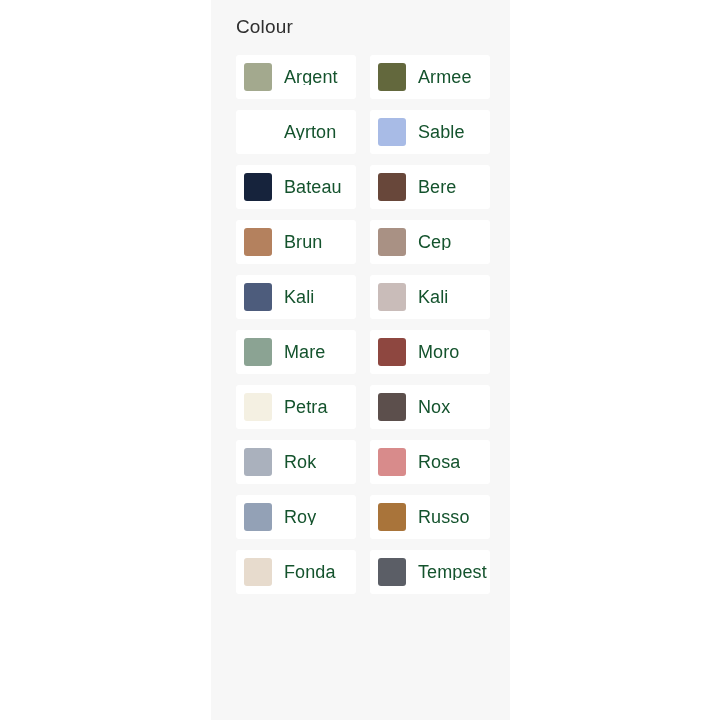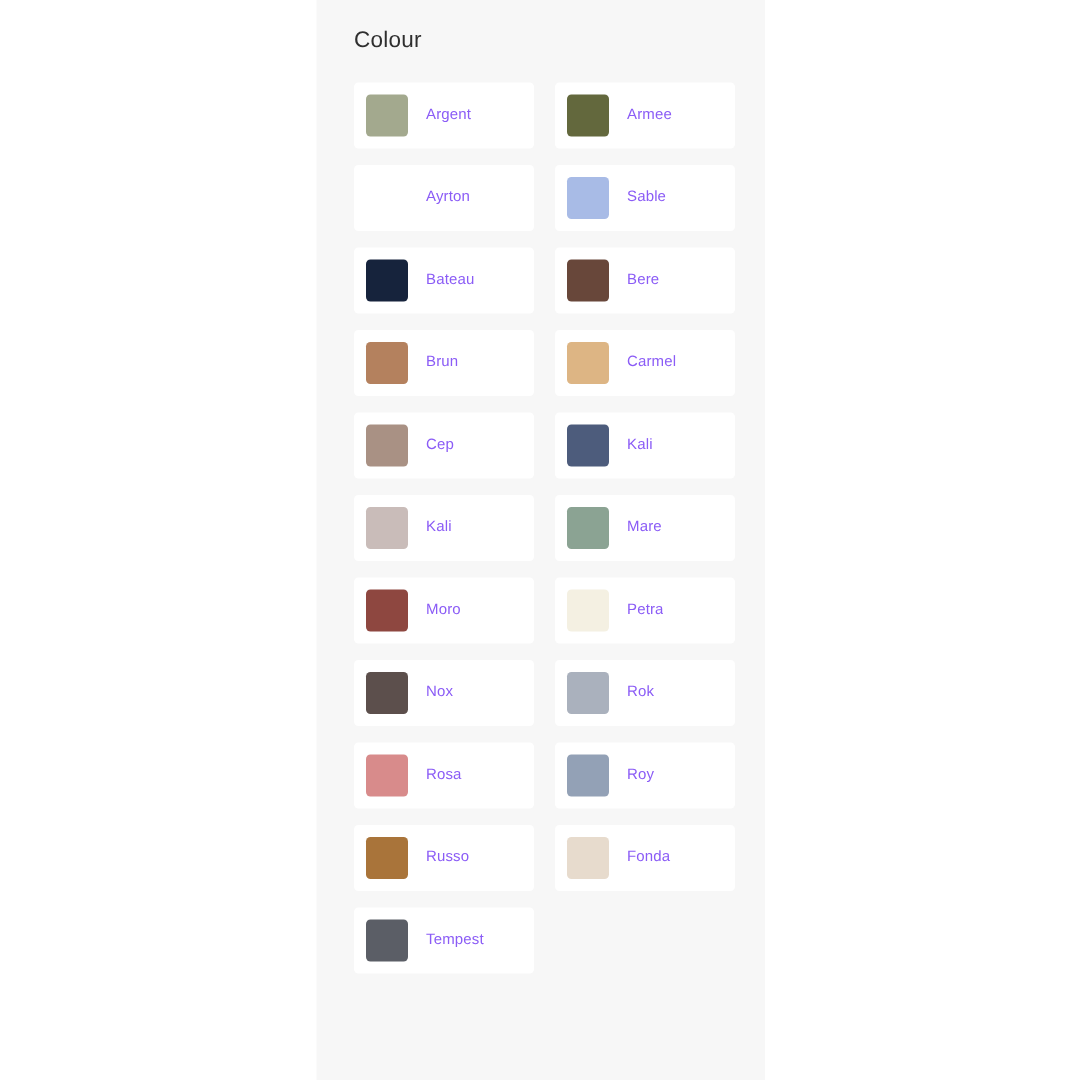--- a/index.html
+++ b/index.html
@@ -22,21 +22,21 @@
     height: 720px;
     background: #f7f7f7;
     box-sizing: border-box;
     padding: 0;
   }
 
   #panel-title {
     position: absolute;
     left: 25px;
     top: 18px;
-    font-size: 15px;
+    font-size: 19px;
     line-height: 18px;
     color: #2f2f2f;
     letter-spacing: 0.15px;
   }
 
   #swatch-grid {
     position: absolute;
     left: 25px;
     top: 55px;
     width: 254px;
@@ -59,23 +59,23 @@
 
   .swatch-chip {
     width: 28px;
     height: 28px;
     border-radius: 3px;
     flex: 0 0 auto;
   }
 
   .swatch-label {
     margin-left: 12px;
-    font-size: 10px;
+    font-size: 18px;
     line-height: 16px;
-    color: #8b5cf6;
+    color: #14532d;
     letter-spacing: 0.1px;
     white-space: nowrap;
     overflow: hidden;
     text-overflow: ellipsis;
   }
 </style>
 </head>
 <body>
 
 <div id="colour-panel">
@@ -103,24 +103,20 @@
         <span class="swatch-chip" style="background: rgb(22, 35, 60);"></span>
         <span class="swatch-label">Bateau</span>
       </div>
       <div class="swatch-card">
         <span class="swatch-chip" style="background: rgb(104, 71, 58);"></span>
         <span class="swatch-label">Bere</span>
       </div>
       <div class="swatch-card">
         <span class="swatch-chip" style="background: rgb(180, 129, 94);"></span>
         <span class="swatch-label">Brun</span>
-      </div>
-      <div class="swatch-card">
-        <span class="swatch-chip" style="background: rgb(221, 181, 132);"></span>
-        <span class="swatch-label">Carmel</span>
       </div>
       <div class="swatch-card">
         <span class="swatch-chip" style="background: rgb(169, 145, 132);"></span>
         <span class="swatch-label">Cep</span>
       </div>
       <div class="swatch-card">
         <span class="swatch-chip" style="background: rgb(77, 92, 124);"></span>
         <span class="swatch-label">Kali</span>
       </div>
       <div class="swatch-card">

